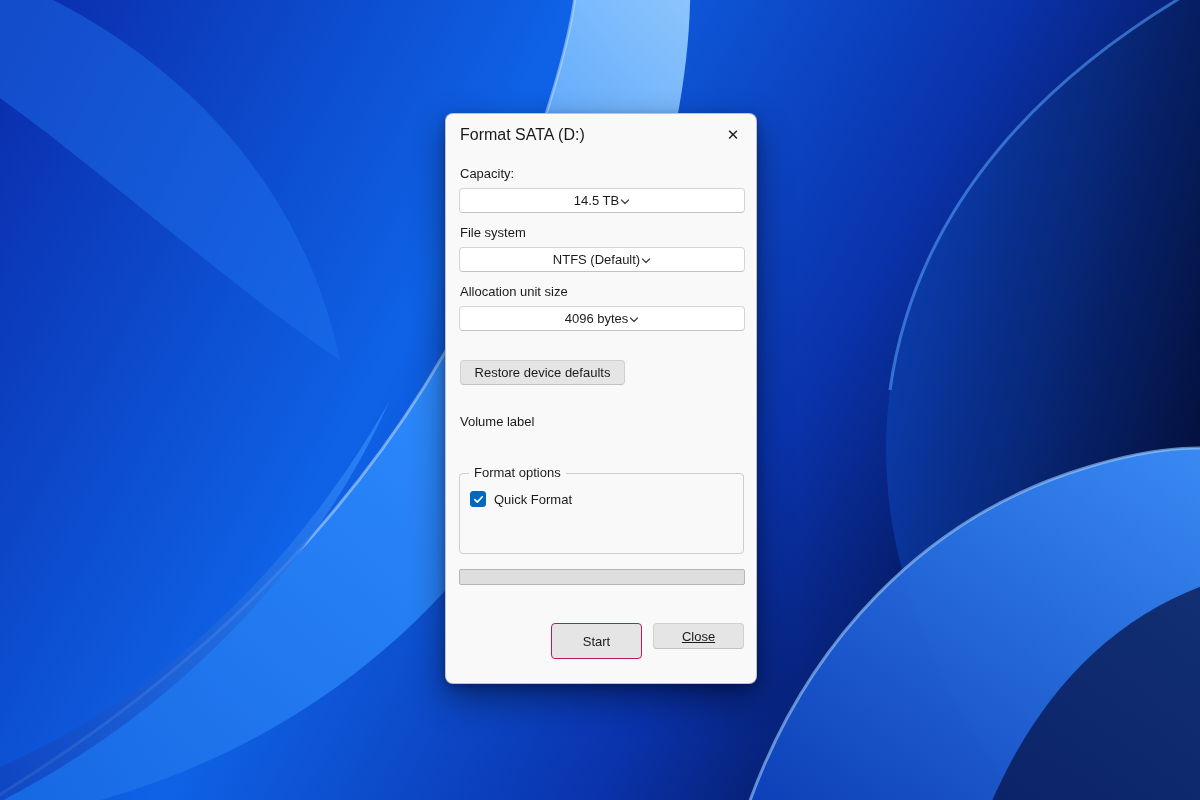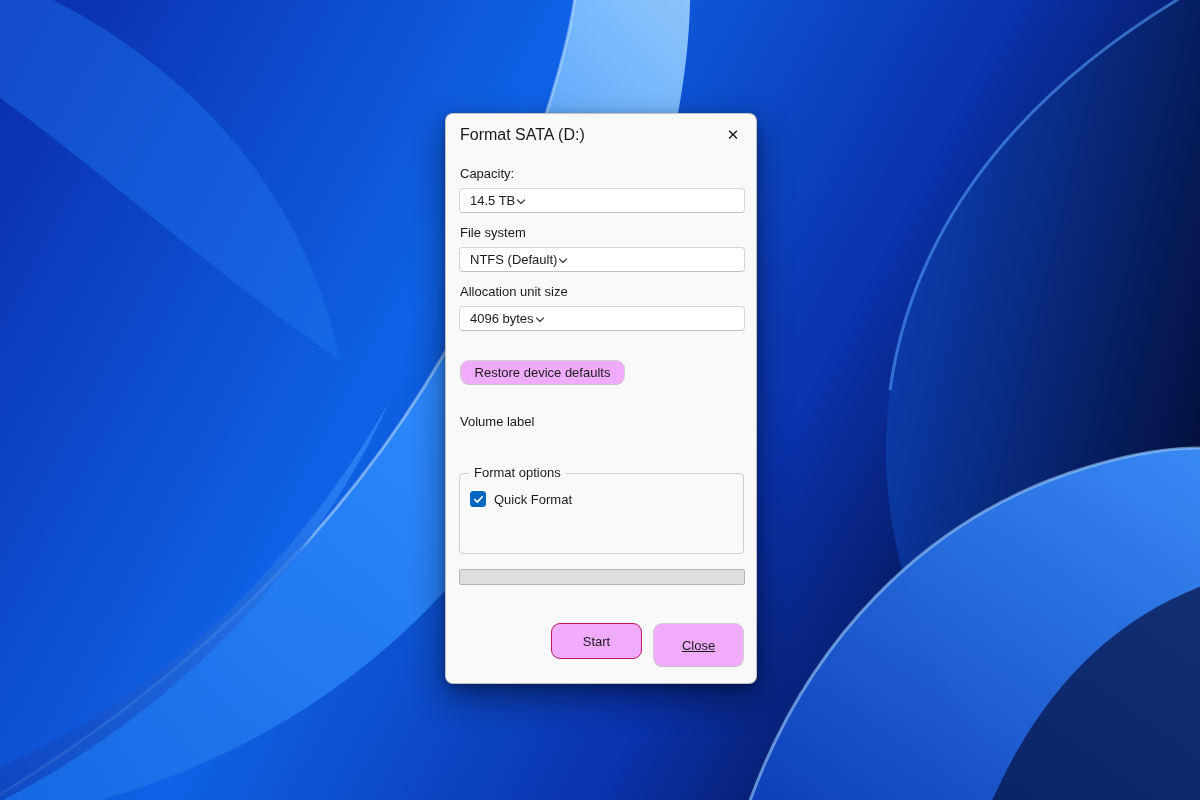--- a/index.html
+++ b/index.html
@@ -23,28 +23,28 @@
     background:transparent; border:none; border-radius:5px; cursor:pointer;
     font-size:15px; line-height:1; color:#191919; font-family:inherit;
     display:flex; align-items:center; justify-content:center;
   }
 
   .field-label { position:absolute; left:14px; white-space:nowrap; color:#1b1b1b; }
 
   .combobox {
     position:absolute; left:13px; width:286px; height:25px;
     background:#ffffff; border:1px solid #d5d5d5; border-bottom-color:#c3c3c3;
-    border-radius:4px; display:flex; align-items:center; justify-content:flex-start;
+    border-radius:4px; display:flex; align-items:center; justify-content:center;
     padding:0 9px 0 10px; cursor:default; font-size:13px; color:#1b1b1b;
   }
   .combobox .chev { flex:0 0 auto; margin-top:2px; }
 
   .win-btn {
-    position:absolute; height:25px; background:#f0abfc; border:1px solid #d0d0d0;
-    border-bottom-color:#c0c0c0; border-radius:9px; font-family:inherit; font-size:13px;
+    position:absolute; height:25px; background:#e5e5e5; border:1px solid #d0d0d0;
+    border-bottom-color:#c0c0c0; border-radius:4px; font-family:inherit; font-size:13px;
     color:#1b1b1b; cursor:pointer; display:flex; align-items:center; justify-content:center;
   }
 
   .textbox {
     position:absolute; left:13px; top:320px; width:286px; height:25px;
     background:#ffffff; border:1px solid #d9d9d9; border-bottom:1px solid #868686;
     border-radius:4px 4px 2px 2px; padding:0 10px; font-family:inherit; font-size:13px; color:#1b1b1b;
   }
 
   .groupbox {
@@ -62,21 +62,21 @@
   }
   .check-label { font-size:13px; color:#1b1b1b; cursor:pointer; }
 
   .progress {
     position:absolute; left:13px; top:455px; width:286px; height:16px;
     background:#dedede; border:1px solid #b6b6b6; border-radius:2px; overflow:hidden;
   }
   .progress-fill { height:100%; width:0%; background:#26a22a; }
 
   .start-btn { left:105px; top:509px; width:91px; height:36px; border:1px solid #be185d; }
-  .close2-btn { left:207px; top:509px; width:91px; height:44px;text-decoration:underline; }
+  .close2-btn { left:207px; top:509px; width:91px; height:26px;text-decoration:underline; }
 </style>
 </head>
 <body>
 
 <div class="wallpaper">
   <svg viewBox="0 0 1200 800" preserveAspectRatio="none" aria-hidden="true">
     <defs>
       <linearGradient id="gBase" x1="0" y1="0.1" x2="1" y2="0.45">
         <stop offset="0" stop-color="#0a2fae"></stop>
         <stop offset="0.40" stop-color="#0f62e6"></stop>

